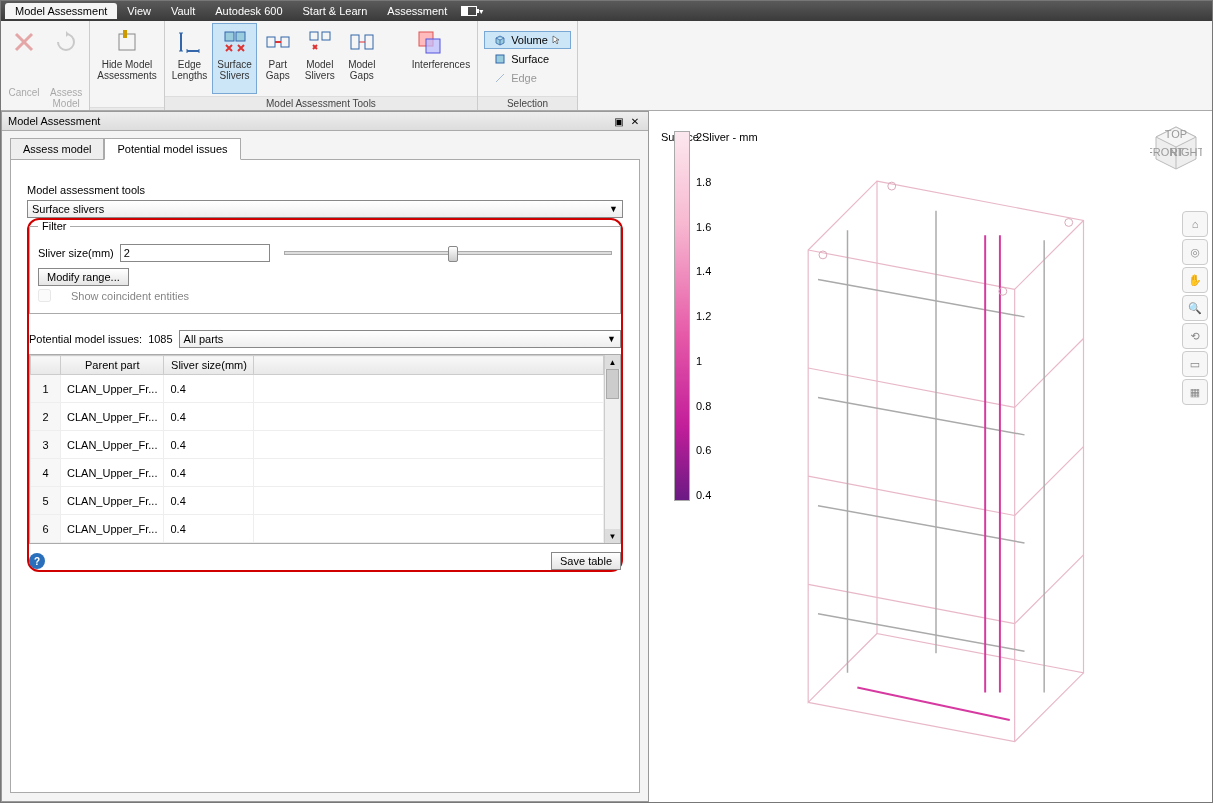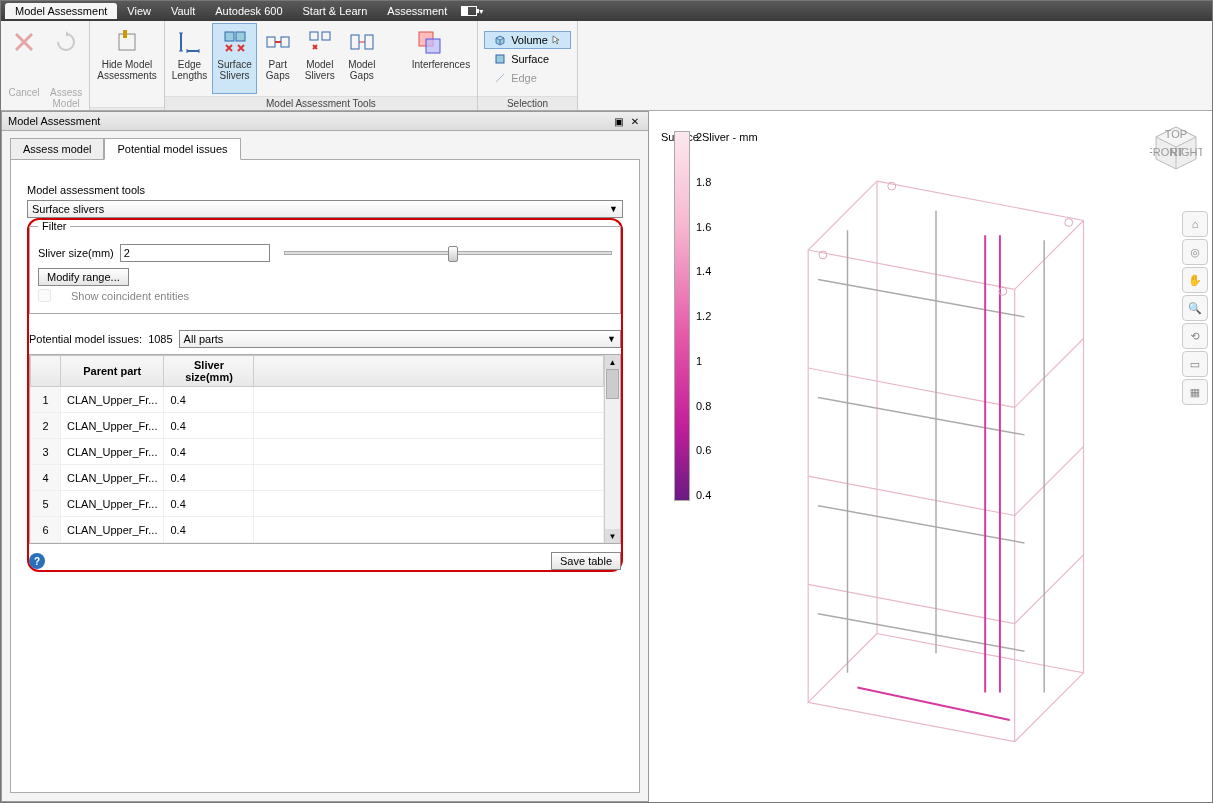--- a/index.html
+++ b/index.html
@@ -53,21 +53,21 @@
 .btn-row-right{display:flex;justify-content:flex-start;margin-top:6px;}
 .check{display:flex;align-items:flex-end;gap:20px;margin:3px 0;}
 .check input{width:13px;height:13px;}
 .two-col{display:flex;gap:10px;}
 .two-col fieldset{flex:1;}
 
 .issues-row{display:flex;align-items:center;gap:6px;margin:6px 0;}
 .issues-row .dropdown{flex:1;}
 .table-wrap{border:1px solid #aaa;height:190px;display:flex;}
 .table-wrap table{flex:1;border-collapse:collapse;width:100%;}
-.table-wrap th{background:linear-gradient(#f8f8f8,#e8e8e8);border:1px solid #ccc;padding:3px 6px;text-align:center;font-weight:bold;}
+.table-wrap th{background:linear-gradient(#f8f8f8,#e8e8e8);border:1px solid #ccc;padding:3px 6px;text-align:center;font-weight:normal;}
 .table-wrap td{border:1px solid #eee;padding:5px 6px;}
 .table-wrap .idx{width:30px;text-align:center;background:#f7f7f7;}
 .table-wrap .scroll{width:16px;background:#f0f0f0;border-left:1px solid #ccc;position:relative;}
 .table-wrap .scroll .sthumb{position:absolute;left:1px;right:1px;top:14px;height:30px;background:#ccc;border:1px solid #aaa;}
 .table-wrap .scroll .sar{position:absolute;left:0;right:0;height:14px;background:#ddd;display:flex;align-items:center;justify-content:center;font-size:8px;}
 .table-wrap .scroll .sar.top{top:0;}
 .table-wrap .scroll .sar.bot{bottom:0;}
 
 .bottom-row{display:flex;align-items:center;margin-top:8px;}
 .help-ic{width:16px;height:16px;border-radius:50%;background:#2a6fbb;color:#fff;display:flex;align-items:center;justify-content:center;font-weight:bold;font-size:10px;cursor:pointer;}

